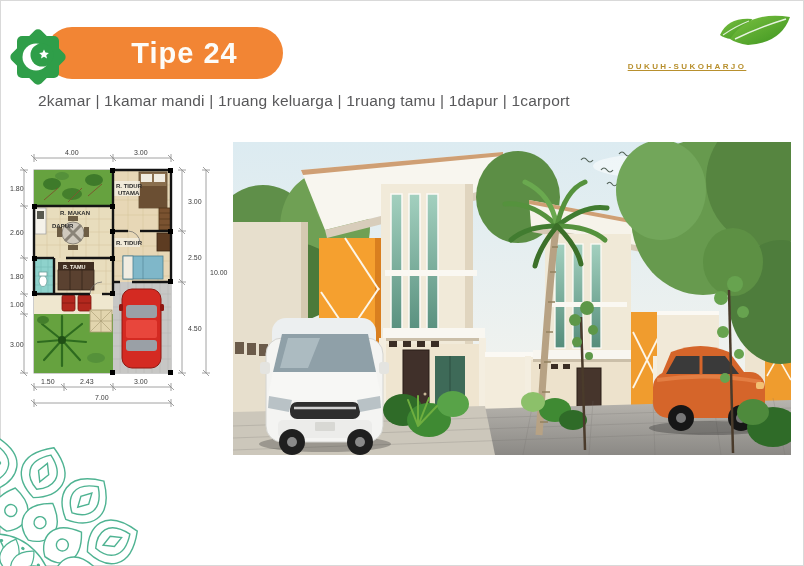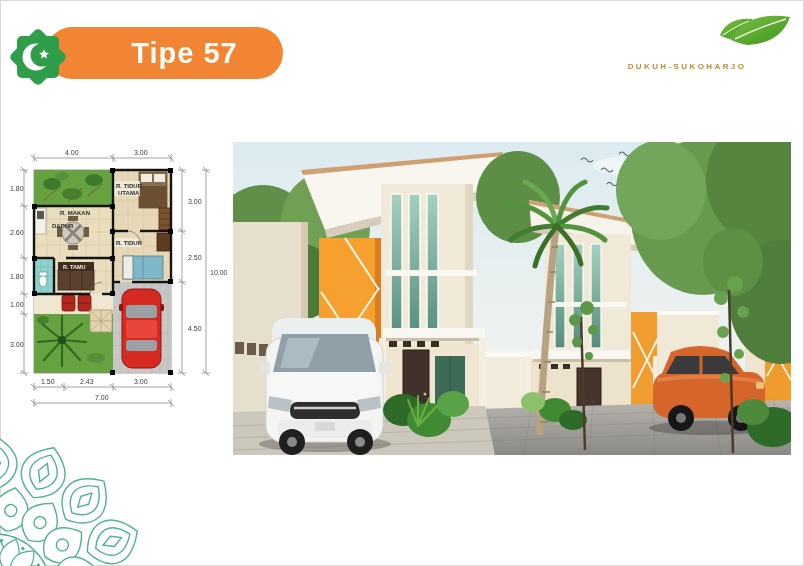--- a/index.html
+++ b/index.html
@@ -14,21 +14,21 @@
   .banner-label{position:absolute;left:40px;top:0;width:197px;height:52px;
           line-height:52px;text-align:center;color:#fdfcf8;font-size:29px;
           font-weight:bold;letter-spacing:1px;}
   .badge{position:absolute;left:6px;top:25px;width:64px;height:64px;}
 
   
   .logo-title{position:absolute;left:604px;top:38px;width:166px;text-align:center;
           color:#c09a36;font-family:"DejaVu Serif", serif;font-weight:bold;
           font-size:20px;letter-spacing:.5px;text-shadow:0 0 1px #9a7a25;}
   .logo-subtitle{position:absolute;left:604px;top:62px;width:166px;text-align:center;
-          color:#b8902e;font-size:8px;font-weight:bold;letter-spacing:2.4px;}
+          color:#b8902e;font-size:8px;font-weight:bold;letter-spacing:2.4px;text-decoration:underline;}
   .leaves{position:absolute;left:718px;top:8px;width:80px;height:44px;}
 
   
   .features{position:absolute;left:38px;top:92px;width:600px;color:#58585a;
           font-size:15.5px;letter-spacing:.2px;}
 
   .plan-svg{position:absolute;left:10px;top:144px;}
   .render-svg{position:absolute;left:233px;top:142px;}
   .mandala-svg{position:absolute;left:-160px;top:435px;}
 
@@ -36,21 +36,21 @@
   .dim{font-size:7px;fill:#3c3c3c;}
   .room{font-size:6px;font-weight:bold;fill:#2c2c2c;}
   .room-light{font-size:5.5px;font-weight:bold;fill:#f4efe4;}
 </style>
 </head>
 <body>
 
 <div id="page">
 
   <div class="banner">
-    <div class="banner-label">Tipe 57</div>
+    <div class="banner-label">Tipe 24</div>
   </div>
 
   <svg class="badge" viewBox="-32 -32 64 64">
     <rect x="-21" y="-21" width="42" height="42" rx="5" fill="#2f9e49"></rect>
     <rect x="-21" y="-21" width="42" height="42" rx="5" fill="#2f9e49" transform="rotate(45)"></rect>
     <circle cx="-2" cy="0" r="13.5" fill="#ffffff"></circle>
     <circle cx="4" cy="-2" r="11.5" fill="#2f9e49"></circle>
     <path d="M8,-2 L10,2 L14.5,2.5 L11,5.5 L12,10 L8,7.5 L4,10 L5,5.5 L1.5,2.5 L6,2 Z" fill="#ffffff" transform="translate(0,-6) scale(0.75)"></path>
   </svg>
 
@@ -61,20 +61,21 @@
         <stop offset="0" stop-color="#7dc242"></stop>
           <stop offset="1" stop-color="#3c941f"></stop>
       </linearGradient>
     </defs>
     <path d="M2,27 Q10,9 34,11 Q31,27 13,31 Q6,30 2,27 Z" fill="url(#lg)"></path>
     <path d="M5,27 Q18,18 31,13" stroke="#ffffff" stroke-width="1.1" fill="none" opacity=".8"></path>
     <path d="M12,31 Q32,2 72,9 Q63,35 30,37 Q18,35 12,31 Z" fill="url(#lg)"></path>
     <path d="M17,31 Q42,19 68,11" stroke="#ffffff" stroke-width="1.4" fill="none" opacity=".85"></path>
   </svg>
 
+  <div class="features">2kamar | 1kamar mandi | 1ruang keluarga | 1ruang tamu | 1dapur | 1carport</div>
 
   <svg class="plan-svg" width="222" height="272" viewBox="0 0 222 272">
 
     <rect x="24" y="26" width="137" height="203" fill="#ffffff" stroke="#9a9a9a" stroke-width="1"></rect>
 
     <g>
       <rect x="24" y="26" width="79" height="36" fill="#66a23f"></rect>
       <ellipse cx="42" cy="40" rx="9" ry="6" fill="#3e7a2a"></ellipse>
       <ellipse cx="62" cy="50" rx="10" ry="6" fill="#447f2c"></ellipse>
       <ellipse cx="84" cy="36" rx="9" ry="6" fill="#3e7a2a"></ellipse>

